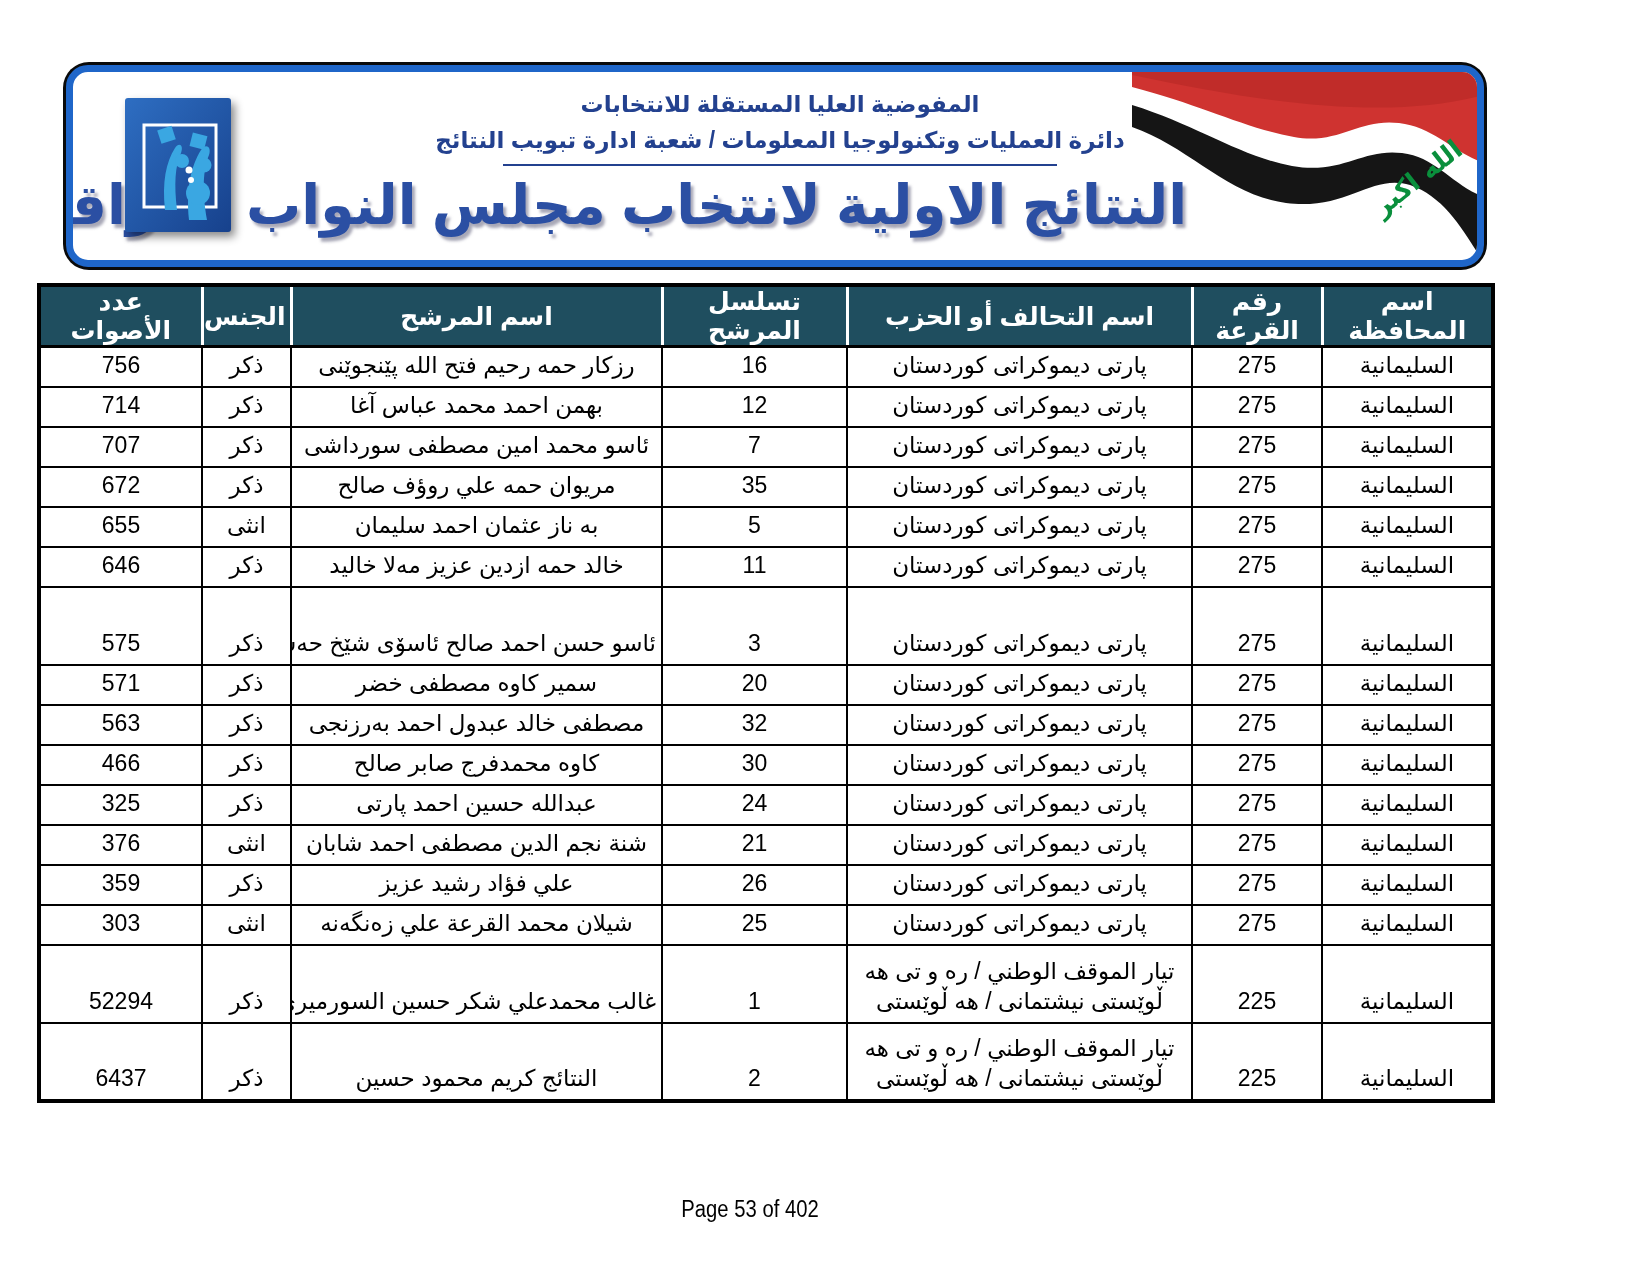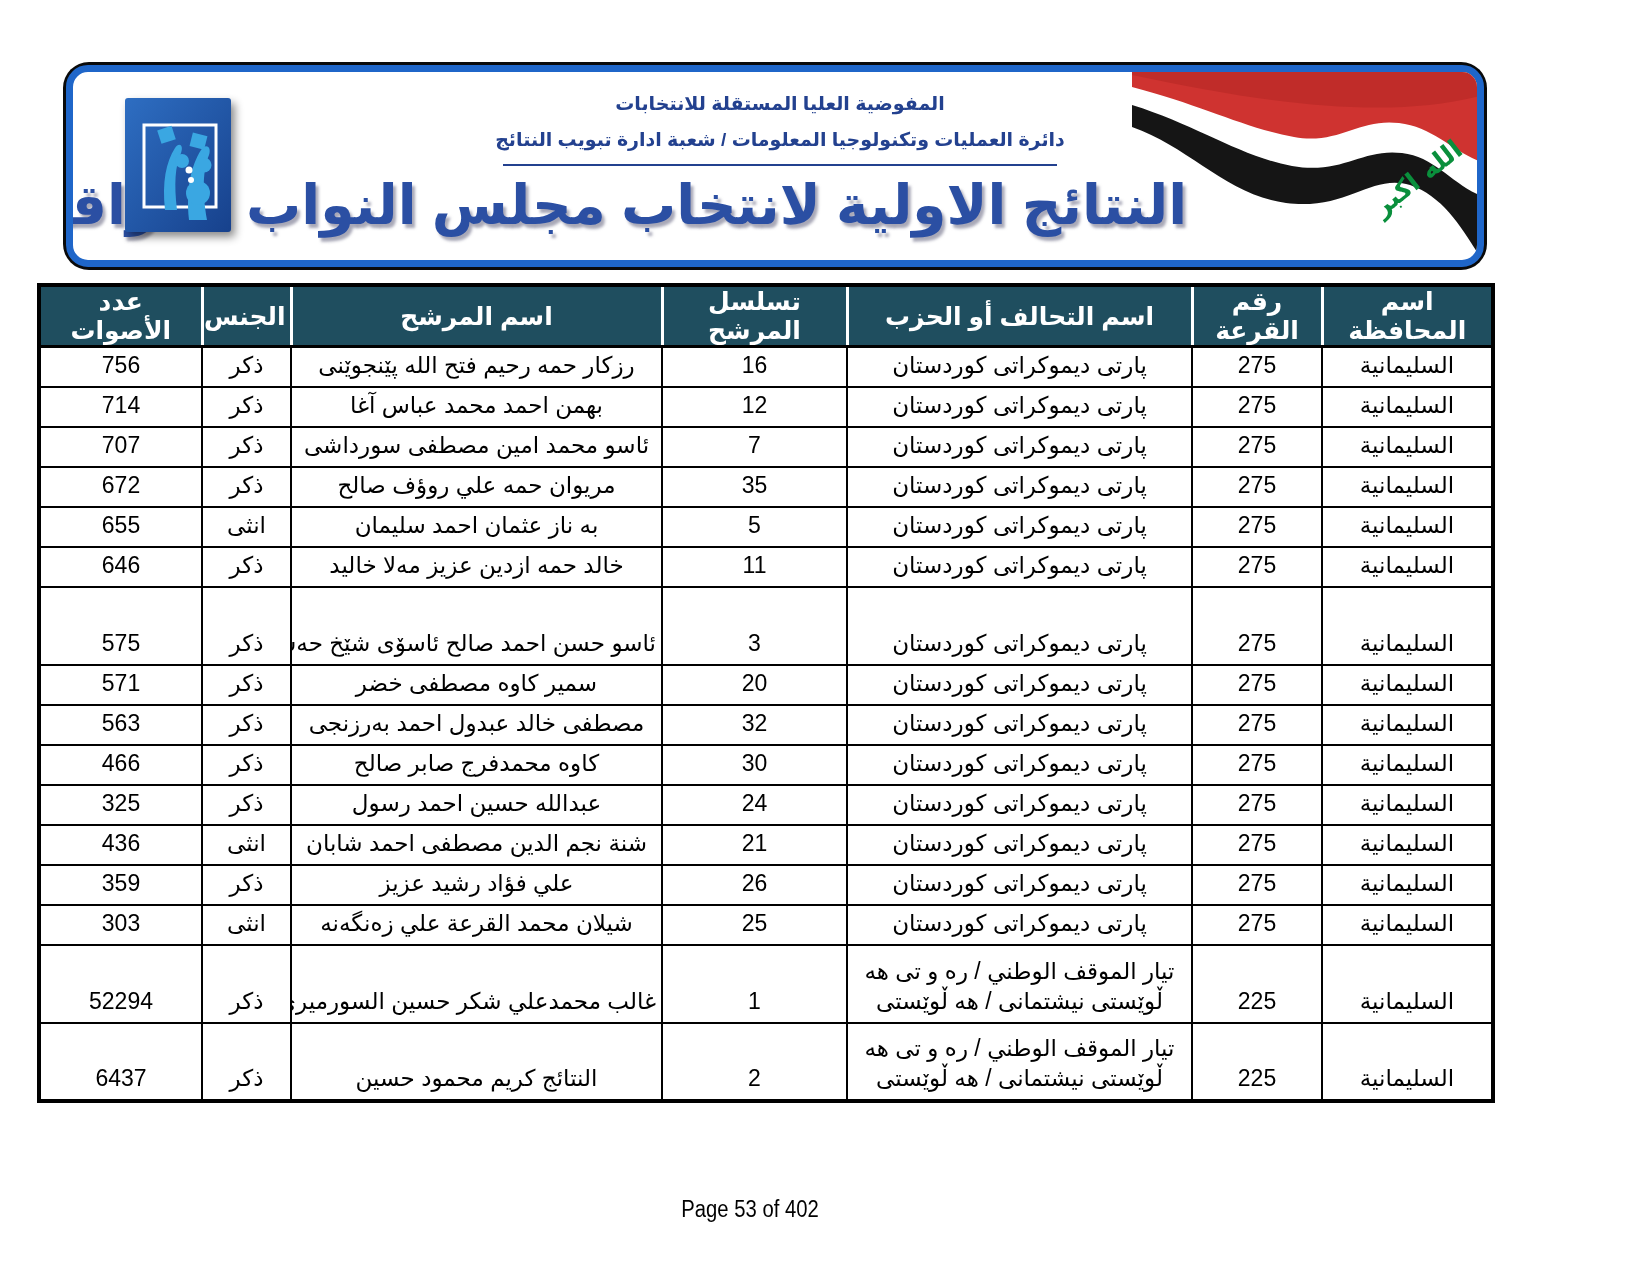--- a/index.html
+++ b/index.html
@@ -9,21 +9,21 @@
   }
   
   .banner{position:absolute;left:63px;top:62px;width:1424px;height:208px;}
   .banner-frame{position:absolute;inset:0;background:#0a0a0a;border-radius:26px;}
   .banner-white{position:absolute;inset:3px;background:#fff;border:7px solid var(--banner-border,#1f66c9);
     border-radius:22px;overflow:hidden;}
   .flag{position:absolute;top:-7px;right:-7px;width:352px;height:208px;z-index:3;pointer-events:none;}
   .logo{position:absolute;left:52px;top:26px;width:106px;height:134px;z-index:4;
     filter:drop-shadow(4px 5px 4px rgba(0,0,0,0.45));}
   .banner-text{position:absolute;left:300px;right:290px;top:14px;z-index:2;text-align:center;direction:rtl;}
-  .org-line{color:var(--subtitle-blue,#23418f);font-weight:bold;font-size:19px;line-height:36px;}
+  .org-line{color:var(--subtitle-blue,#23418f);font-weight:bold;font-size:23px;line-height:36px;}
   .org-underline{width:68%;height:2px;background:var(--subtitle-blue,#23418f);margin:6px auto 4px auto;}
   .main-title{color:var(--title-blue,#2b4fa3);font-weight:bold;font-size:55px;line-height:70px;
     text-shadow:3px 4px 3px rgba(110,110,135,0.6);white-space:nowrap;}
   
   table.results{position:absolute;left:37px;top:283px;width:1454px;border-collapse:collapse;
     direction:rtl;table-layout:fixed;border:4px solid #000;}
   table.results th{
     background:var(--header-bg,#1f4e5f);color:#fff;font-weight:bold;font-size:25px;
     border:3px solid #fff;border-top:2px solid #000;border-bottom:3px solid #000;
     height:40px;padding:0 4px;overflow:hidden;}
@@ -221,34 +221,34 @@
     <td>ذكر</td>
     <td>466</td>
   </tr>
       <tr>
     <td>السليمانية</td>
     <td>275</td>
     <td>
           <div>پارتى ديموكراتى كوردستان</div>
         </td>
     <td>24</td>
-    <td>عبدالله حسين احمد رسول</td>
+    <td>عبدالله حسين احمد پارتى</td>
     <td>ذكر</td>
     <td>325</td>
   </tr>
       <tr>
     <td>السليمانية</td>
     <td>275</td>
     <td>
           <div>پارتى ديموكراتى كوردستان</div>
         </td>
     <td>21</td>
     <td>شنة نجم الدين مصطفى احمد شابان</td>
     <td>انثى</td>
-    <td>436</td>
+    <td>376</td>
   </tr>
       <tr>
     <td>السليمانية</td>
     <td>275</td>
     <td>
           <div>پارتى ديموكراتى كوردستان</div>
         </td>
     <td>26</td>
     <td>علي فؤاد رشيد عزيز</td>
     <td>ذكر</td>

